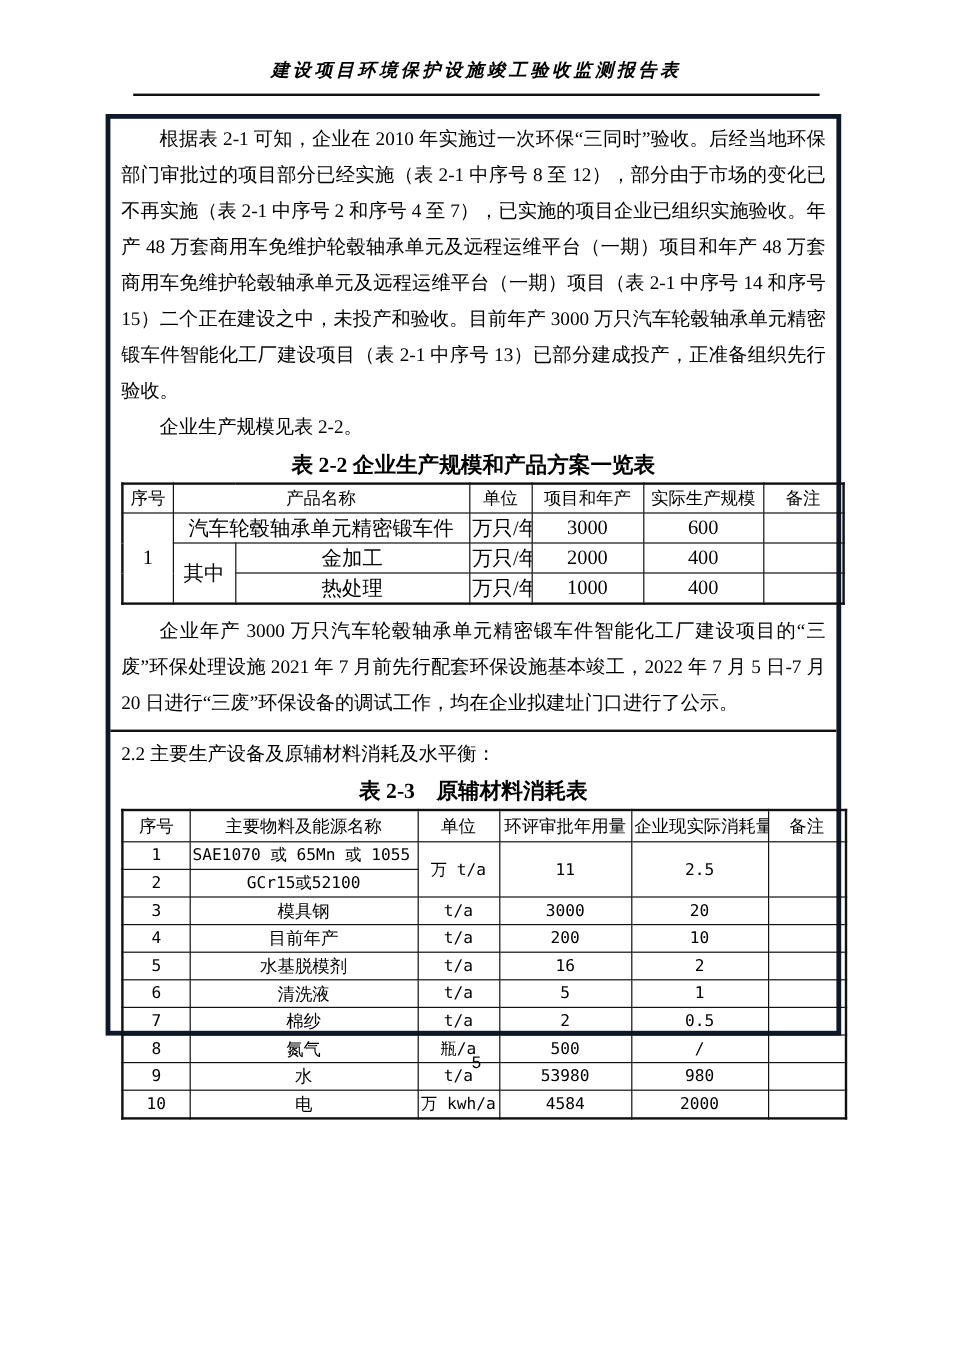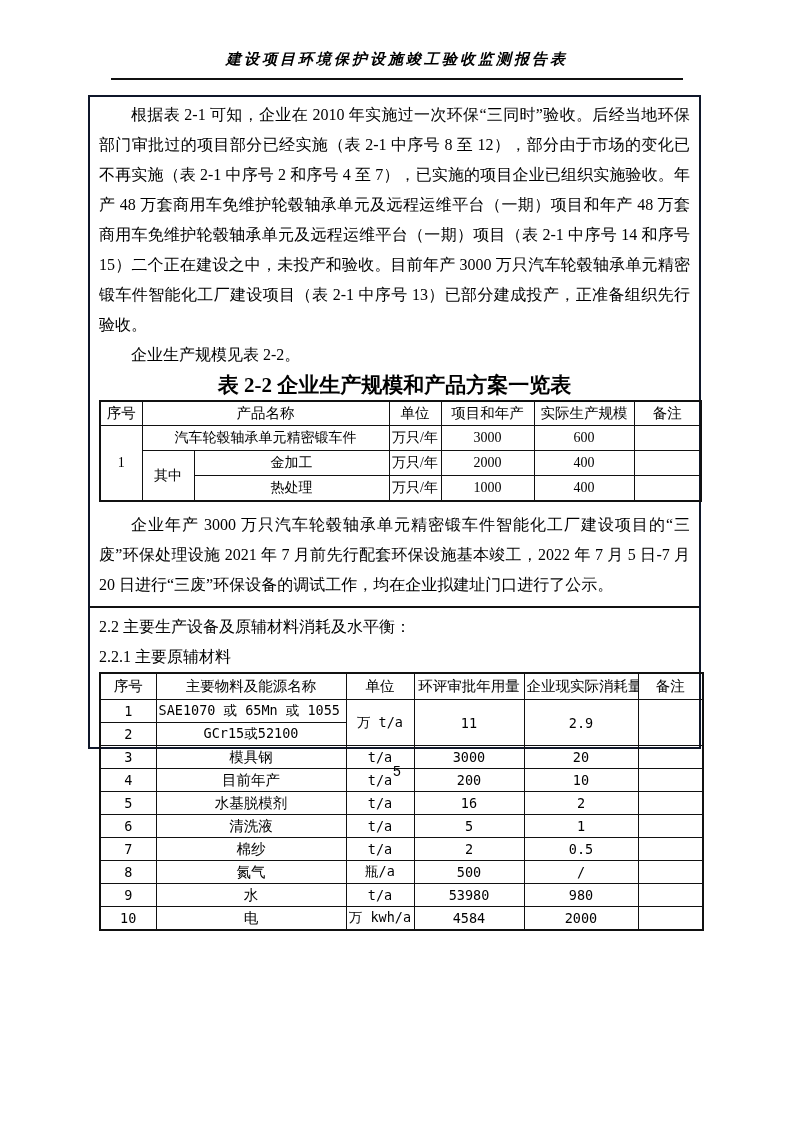--- a/index.html
+++ b/index.html
@@ -7,34 +7,34 @@
     width:794px;height:1123px;background:#ffffff;color:#000;
     font-family:"Liberation Serif","DejaVu Serif",serif;
     position:relative;overflow:hidden;
   }
   .doc-title{
     margin:50px 0 0 0;text-align:center;
     font-size:15px;font-weight:bold;letter-spacing:3px;line-height:19px;font-style:italic;
   }
   .title-rule{width:572px;margin:9px auto 0;border-top:2px solid #111;height:0;}
   .main-box{
-    box-sizing:border-box;width:613px;height:654px;
-    margin:15px 0 0 88px;border:2px solid #0f172a;
+    box-sizing:border-box;width:613px;height:768px;
+    margin:15px 0 0 88px;border:4px solid #0f172a;
   }
   .sec1{border-bottom:2px solid #111;padding:3px 9px 6px 9px;}
   .sec2{padding:4px 9px 12px 9px;}
   .para{font-size:16px;line-height:30px;text-align:justify;margin:0;}
   .indent{text-indent:2em;}
   .headline{font-size:16px;line-height:30px;margin:0;text-align:left;}
-  .tbl-title{text-align:center;font-weight:bold;font-size:21px;line-height:21px;margin:5px 0 4px 0;}
+  .tbl-title{text-align:center;font-weight:bold;font-size:18px;line-height:21px;margin:5px 0 4px 0;}
   table{border-collapse:collapse;margin:0 auto;table-layout:fixed;border:2px solid #111;}
   td{border:1px solid #111;text-align:center;padding:0 2px;overflow:hidden;white-space:nowrap;}
   .t22{width:601px;font-size:14.5px;}
   .t22 td{height:23px;}
-  .t22 tr.big td{font-size:14px;height:24px;margin-top:30px;}
+  .t22 tr.big td{font-size:17px;height:24px;margin-top:30px;}
   .t23{width:603px;font-size:14.5px;}
   .t23 td{height:22px;}
   .t23 td.hd{height:25px;}
   .t23 .num{font-family:"DejaVu Sans Mono","Liberation Mono",monospace;font-size:13.5px;}
   .page-num{margin-top:14px;text-align:center;font-family:"Liberation Sans","DejaVu Sans",sans-serif;font-size:14px;}
 </style>
 </head>
 <body>
 
 <div class="doc-title">建设项目环境保护设施竣工验收监测报告表</div>
@@ -91,22 +91,22 @@
         <td></td>
       </tr>
     </tbody>
       </table>
 
     <p class="para indent" style="margin-top:8px">企业年产 3000 万只汽车轮毂轴承单元精密锻车件智能化工厂建设项目的“三废”环保处理设施 2021 年 7 月前先行配套环保设施基本竣工，2022 年 7 月 5 日-7 月 20 日进行“三废”环保设备的调试工作，均在企业拟建址门口进行了公示。</p>
   </div>
 
   <div class="sec2">
     <p class="headline">2.2 主要生产设备及原辅材料消耗及水平衡：</p>
-    <p class="headline">2.2.1 主要原辅材料</p>
-
+
+    <div class="tbl-title">表 2-3　原辅材料消耗表</div>
 
     <table class="t23">
       <colgroup>
         <col style="width:56px">
           <col style="width:190px">
           <col style="width:68px">
         <col style="width:110px">
           <col style="width:114px">
           <col style="width:65px">
       </colgroup>
@@ -117,21 +117,21 @@
         <td class="hd">单位</td>
         <td class="hd">环评审批年用量</td>
         <td class="hd">企业现实际消耗量</td>
         <td class="hd">备注</td>
       </tr>
       <tr>
         <td class="num">1</td>
         <td class="num">SAE1070 或 65Mn 或 1055 钢</td>
         <td rowspan="2" class="num">万 t/a</td>
         <td rowspan="2" class="num">11</td>
-        <td rowspan="2" class="num">2.9</td>
+        <td rowspan="2" class="num">2.5</td>
         <td rowspan="2"></td>
       </tr>
       <tr>
         <td class="num">2</td>
         <td class="num">GCr15或52100</td>
       </tr>
       <tr>
         <td class="num">3</td>
         <td>模具钢</td>
         <td class="num">t/a</td>

